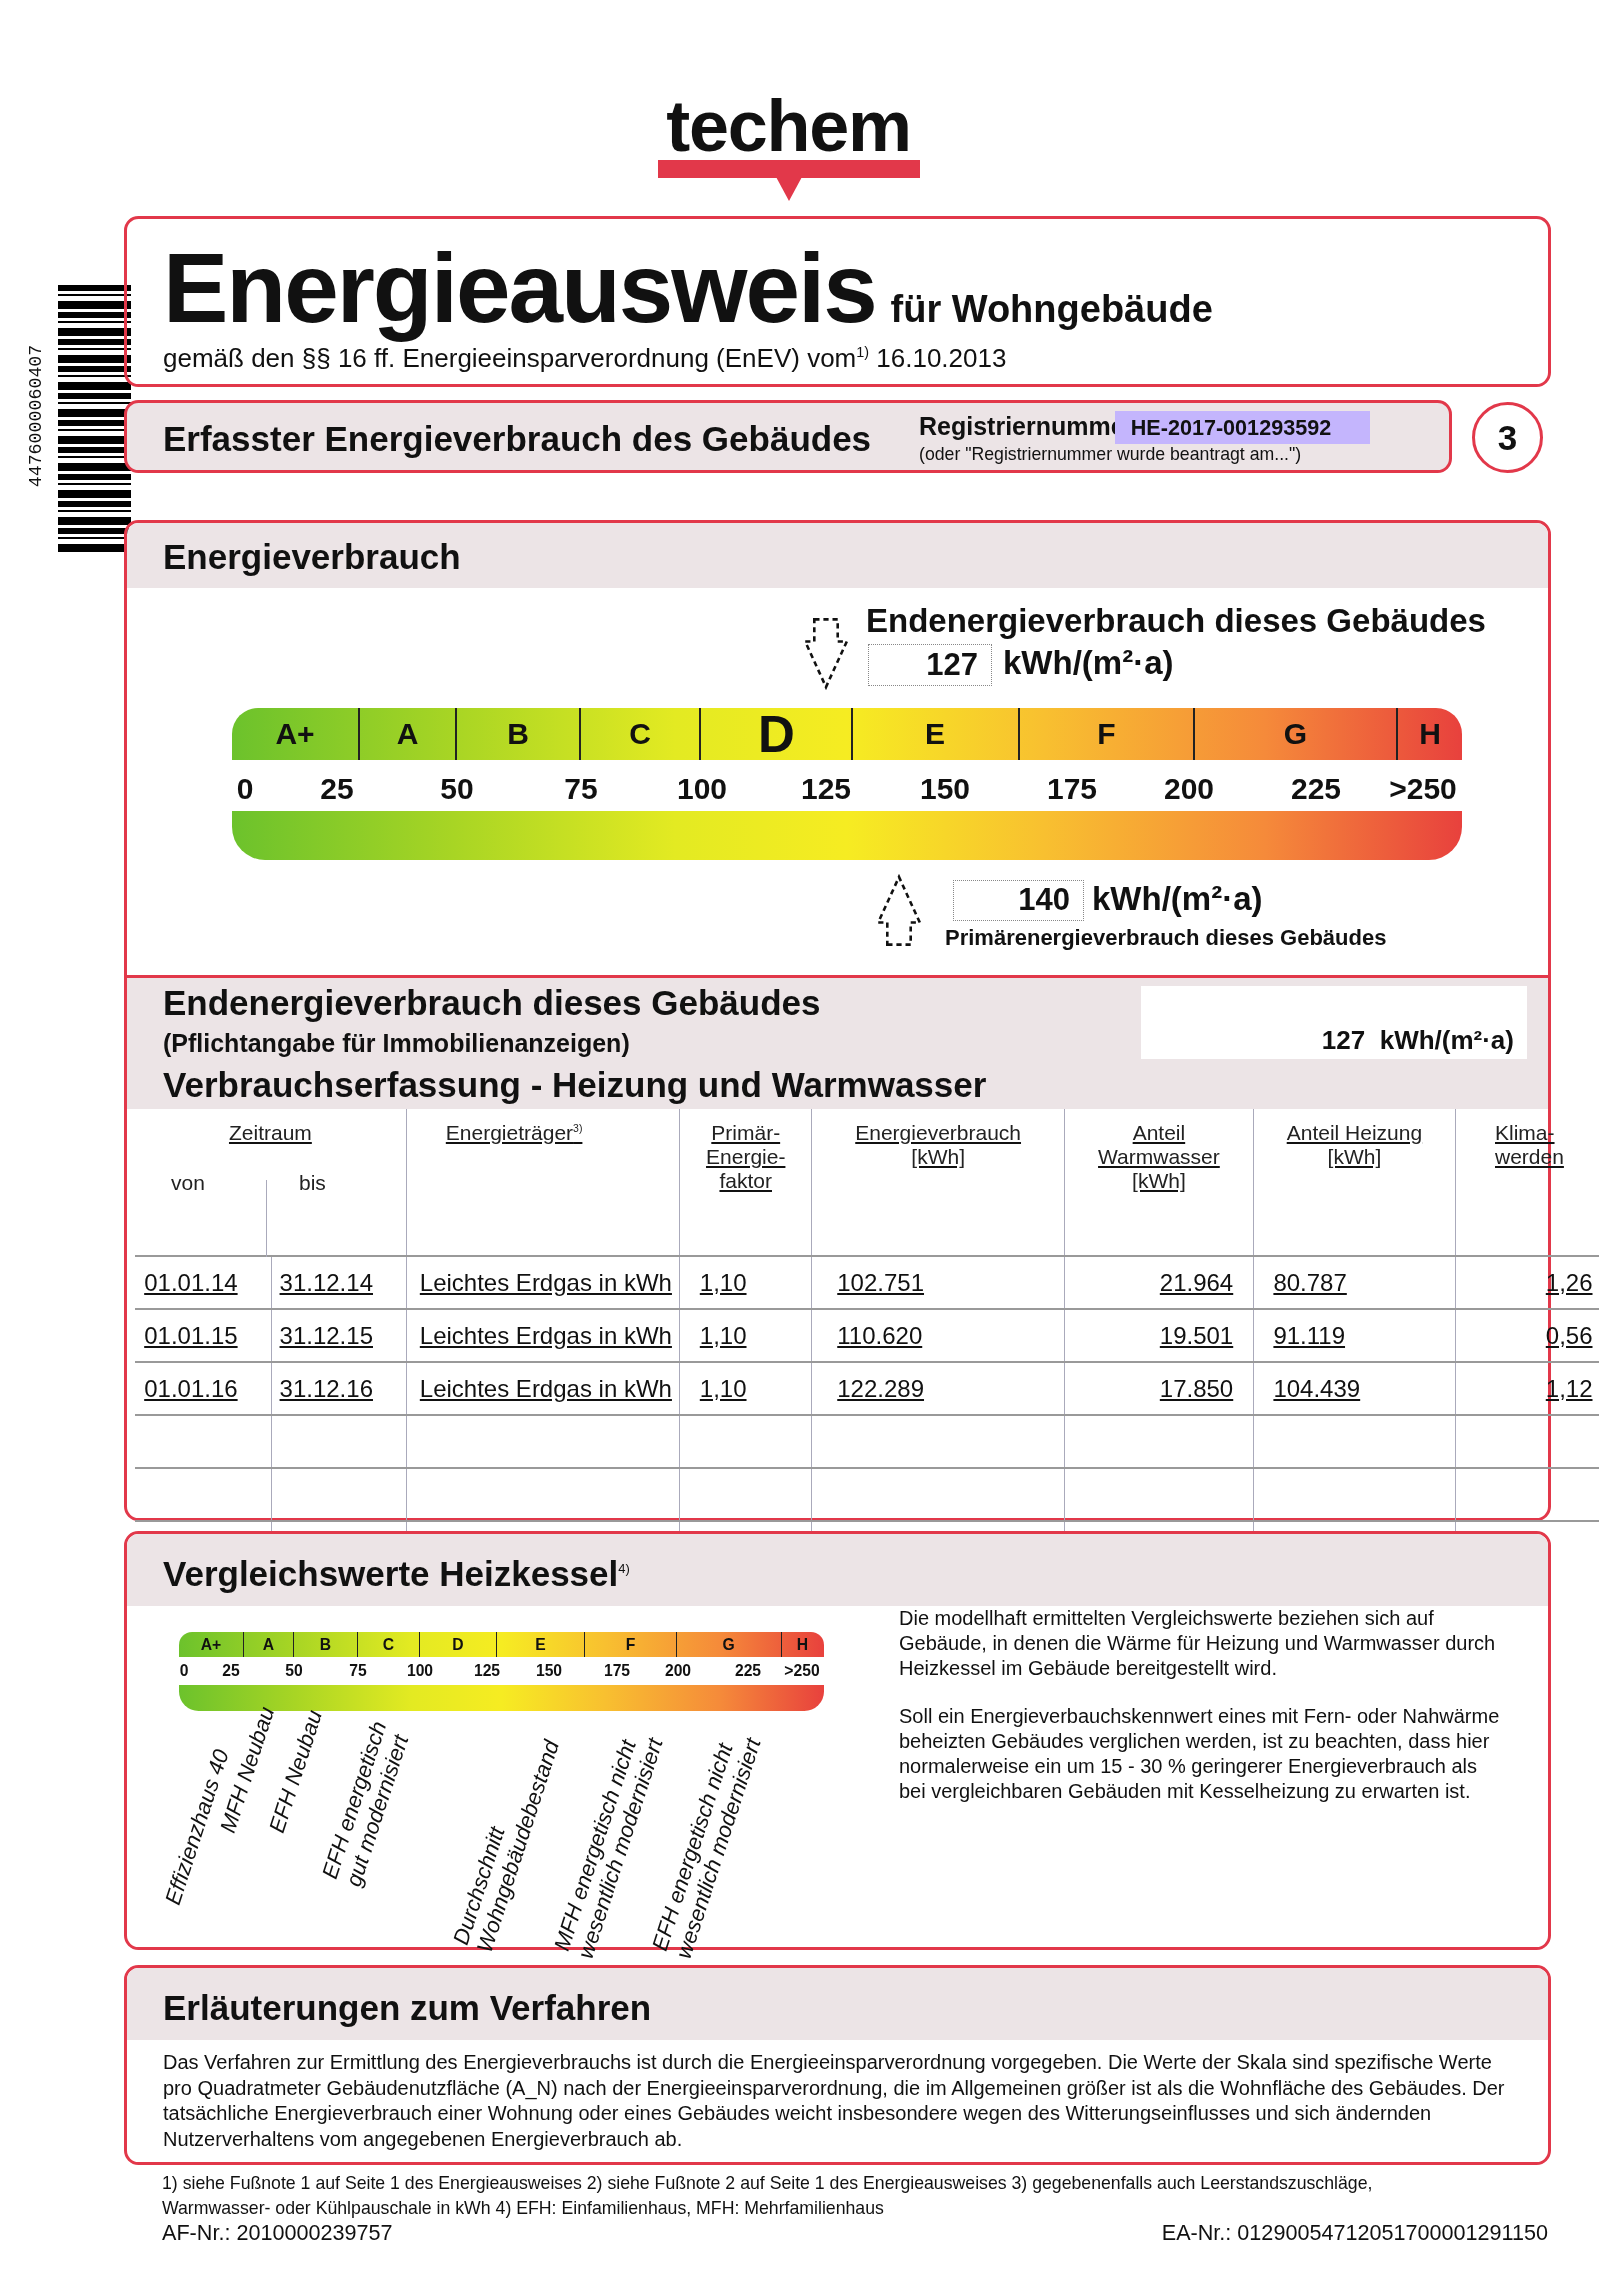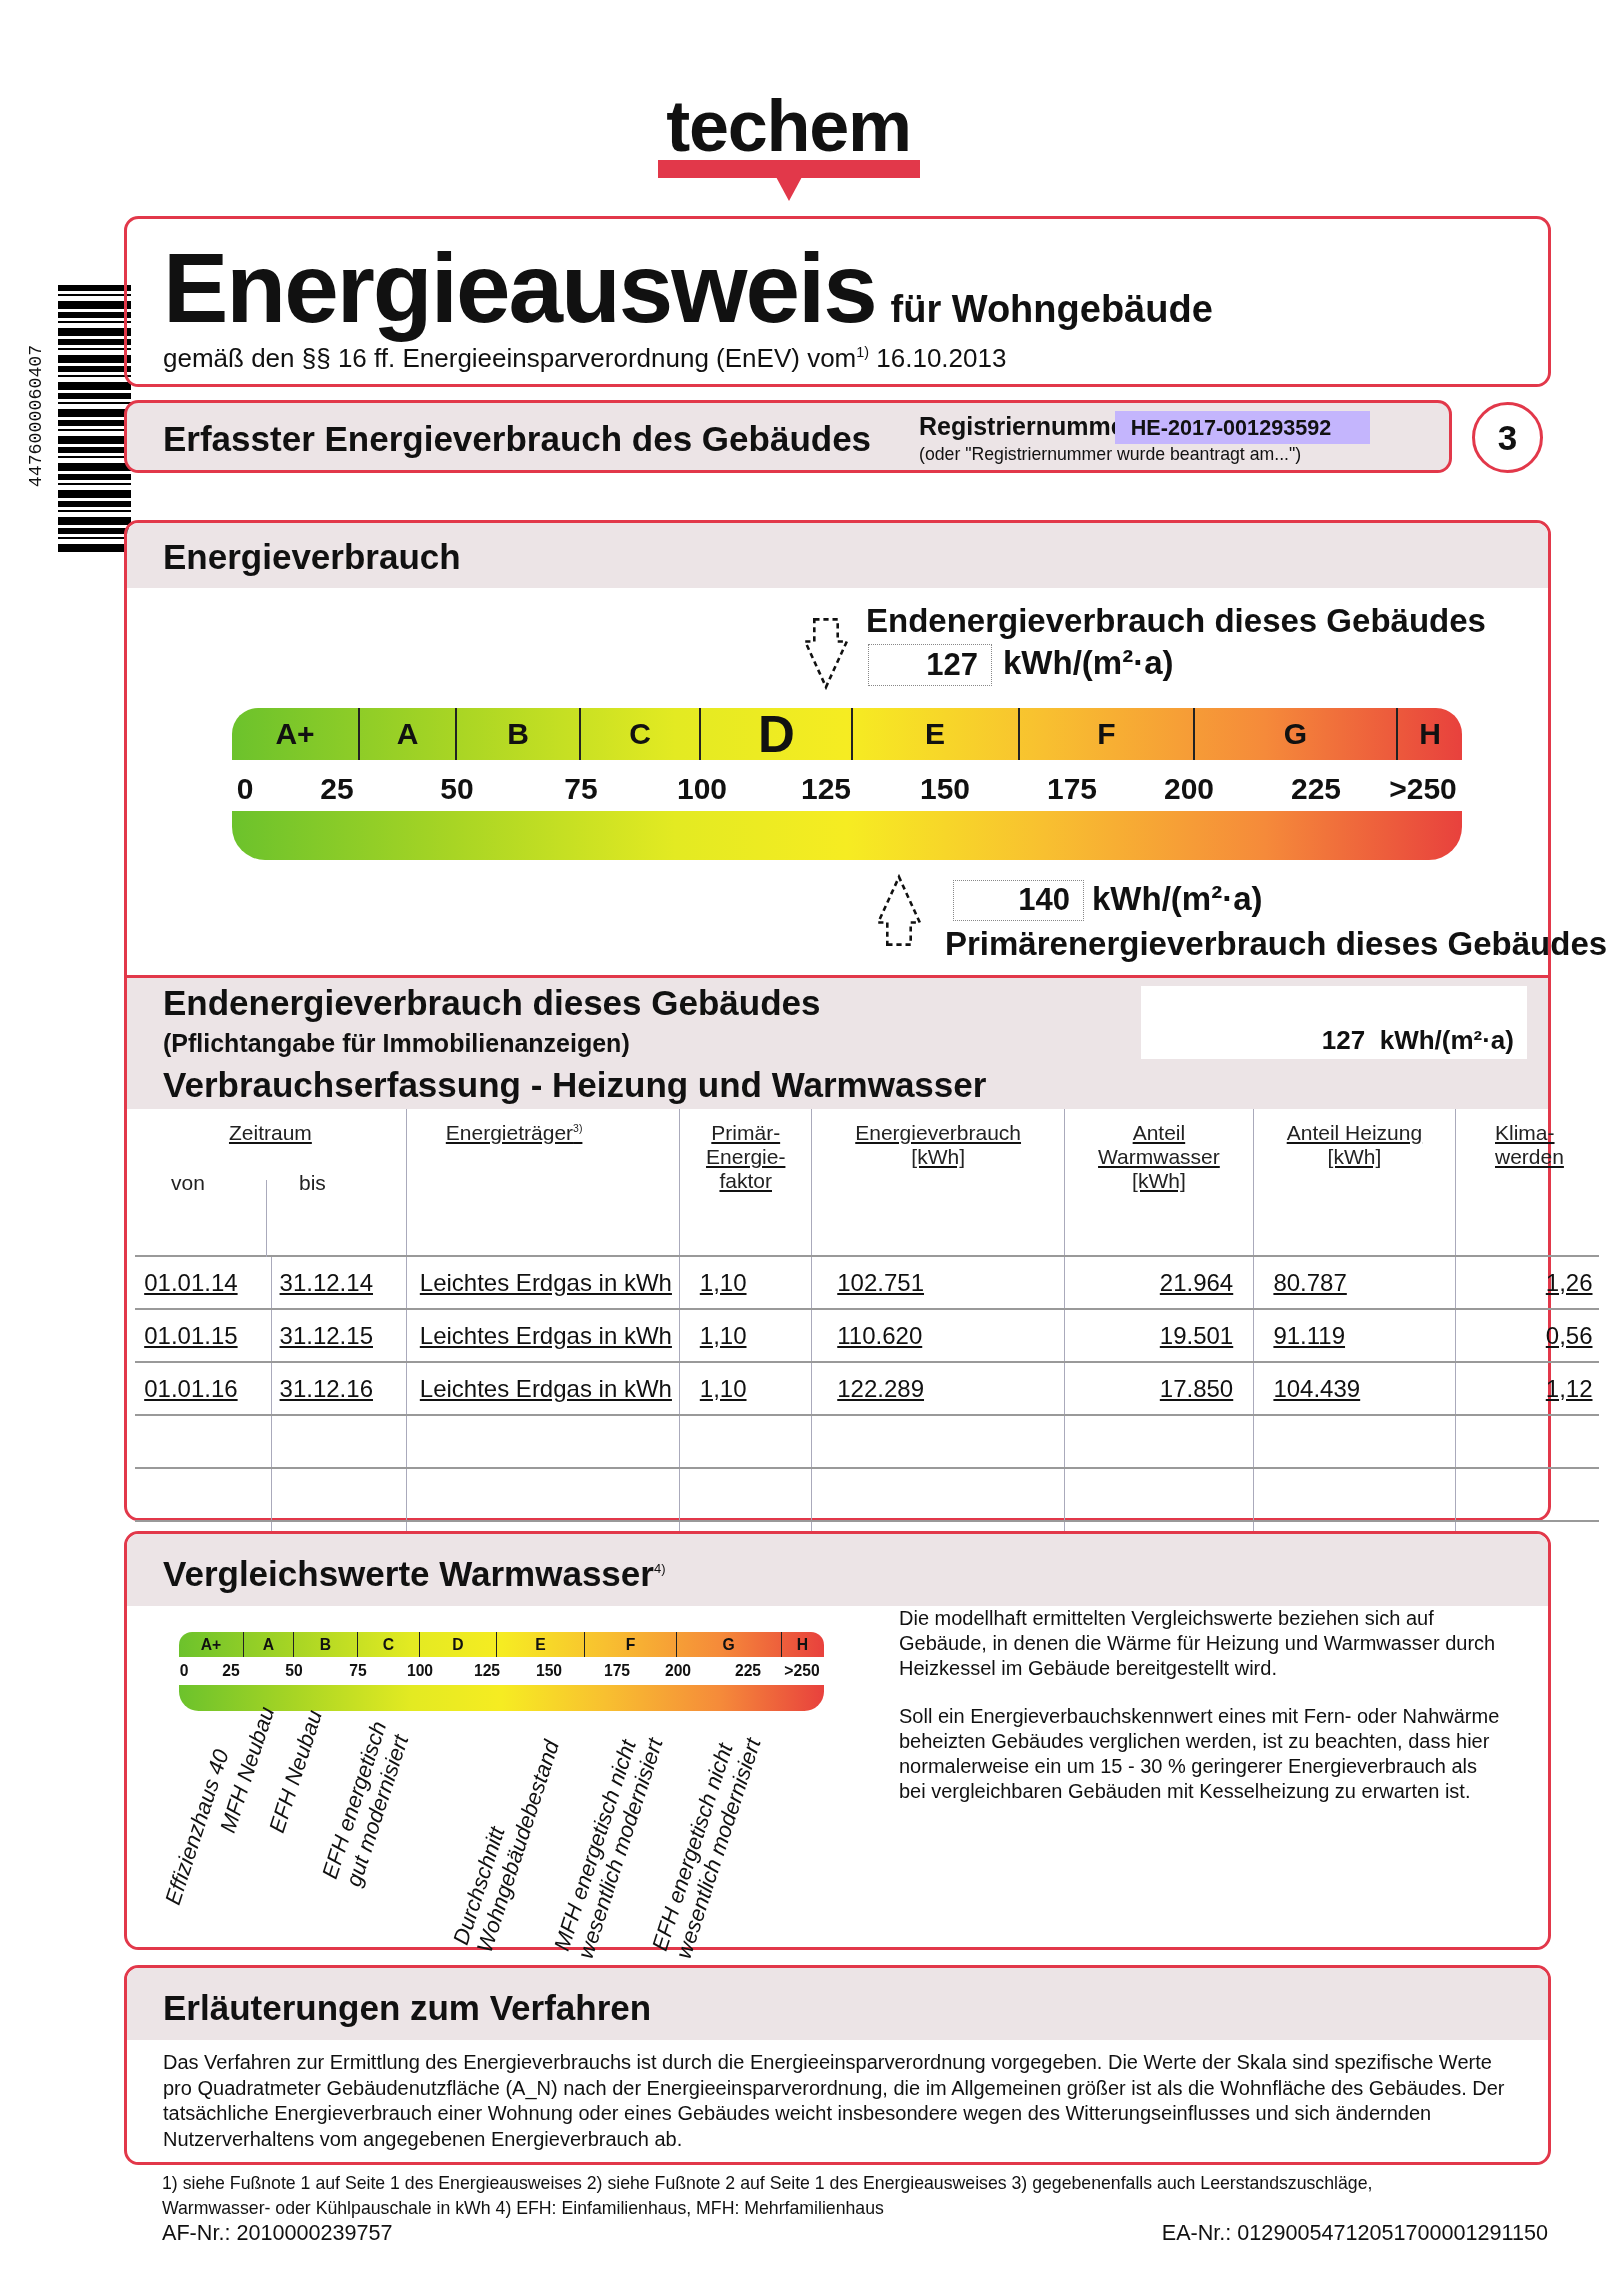--- a/index.html
+++ b/index.html
@@ -98,21 +98,21 @@
     <span class="tick" style="left:1084px;">225</span>
     <span class="tick" style="left:1191px;">&gt;250</span>
   </div>
   <div class="scale-bot" style="left:105px;top:288px;width:1230px;height:49px;"></div>
 
   <svg class="abs" style="left:746px;top:347px;" width="52" height="79" viewBox="0 0 80 120">
     <path d="M22 114 H58 V80 H72 L40 10 L8 80 H22 Z" fill="none" stroke="#111" stroke-width="4" stroke-dasharray="8 6"></path>
   </svg>
   <div class="valbox" style="left:826px;top:357px;width:131px;height:41px;font-size:31px;padding-right:13px;line-height:38px;">140</div>
   <div class="abs" style="left:965px;top:357px;font-size:33px;font-weight:bold;white-space:nowrap;">kWh/(m²·a)</div>
-  <div class="abs" style="left:818px;top:402px;font-size:33px;font-weight:bold;white-space:nowrap;">Primärenergieverbrauch dieses Gebäudes</div>
+  <div class="abs" style="left:818px;top:402px;font-size:22px;font-weight:bold;white-space:nowrap;">Primärenergieverbrauch dieses Gebäudes</div>
 
   <div class="abs pinkbg" style="left:0;top:452px;width:100%;height:85px;border-top:3.3px solid #e2384a;border-bottom:3.3px solid #e2384a;">
     <div class="abs" style="left:36px;top:5.2px;font-size:35px;font-weight:bold;white-space:nowrap;">Endenergieverbrauch dieses Gebäudes</div>
     <div class="abs" style="left:36px;top:51px;font-size:25px;font-weight:bold;white-space:nowrap;">(Pflichtangabe für Immobilienanzeigen)</div>
     <div class="abs" style="left:1014px;top:7.9px;width:386px;height:73px;background:#fff;font-size:26px;font-weight:bold;text-align:right;padding-right:13px;padding-top:39px;box-sizing:border-box;white-space:pre;">127  kWh/(m²·a)</div>
   </div>
 
   <div class="abs pinkbg" style="left:0;top:540px;width:100%;height:46px;"></div>
   <div class="hdr" style="left:36px;top:542px;font-size:35px;white-space:nowrap;">Verbrauchserfassung - Heizung und Warmwasser</div>
 
@@ -211,21 +211,21 @@
           <td></td>
           <td></td>
         </tr>
     </tbody>
   </table>
 </div>
 
 <div class="redbox" style="left:124px;top:1531px;width:1427px;height:419px;">
   <div class="abs pinkbg" style="left:0;top:0;width:100%;height:72px;border-radius:11.8px 11.8px 0 0;"></div>
   <div class="hdr" style="left:36px;top:19.6px;font-size:35px;white-space:nowrap;">
-    <span>Vergleichswerte Warmwasser</span><sup style="font-size:13px;font-weight:normal;">4)</sup>
+    <span>Vergleichswerte Heizkessel</span><sup style="font-size:13px;font-weight:normal;">4)</sup>
   </div>
   <div class="scale-top" style="left:52px;top:98px;width:645px;height:25px;border-radius:13px 13px 0 0;">
     <div class="cls" style="left:0;width:65px;font-size:15.7px;border-right-width:1.3px;">A+</div>
     <div class="cls" style="left:65px;width:50px;font-size:15.7px;border-right-width:1.3px;">A</div>
     <div class="cls" style="left:115px;width:64px;font-size:15.7px;border-right-width:1.3px;">B</div>
     <div class="cls" style="left:179px;width:62px;font-size:15.7px;border-right-width:1.3px;">C</div>
     <div class="cls" style="left:241px;width:77px;font-size:15.7px;border-right-width:1.3px;">D</div>
     <div class="cls" style="left:318px;width:88px;font-size:15.7px;border-right-width:1.3px;">E</div>
     <div class="cls" style="left:406px;width:92px;font-size:15.7px;border-right-width:1.3px;">F</div>
     <div class="cls" style="left:497px;width:106px;font-size:15.7px;border-right-width:1.3px;">G</div>

